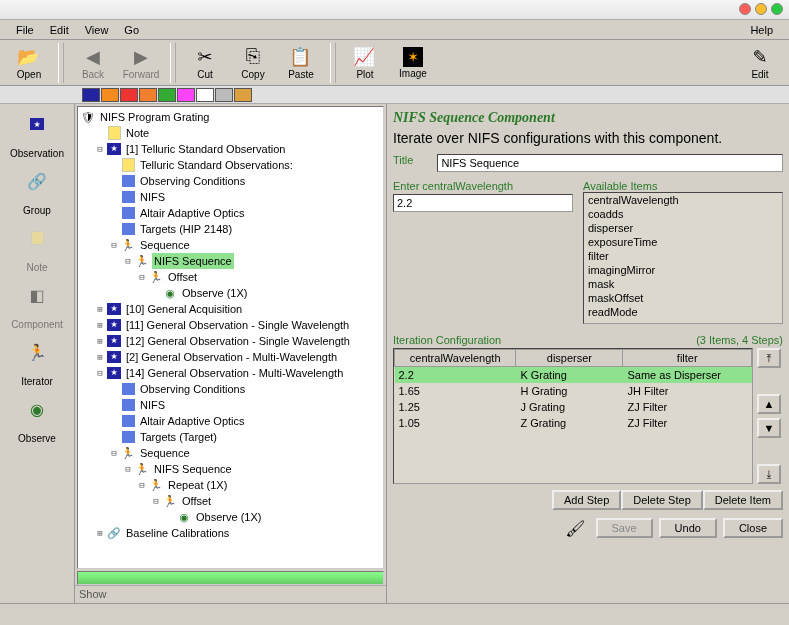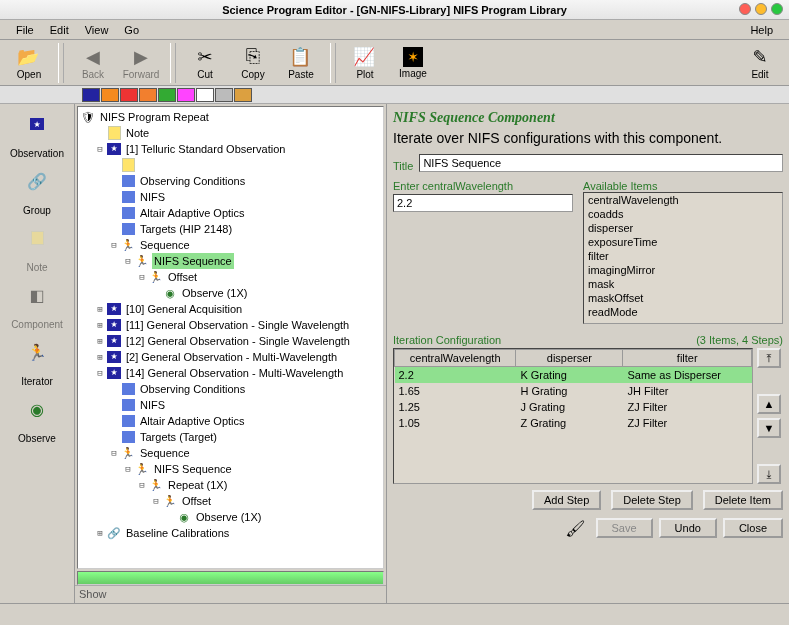--- a/index.html
+++ b/index.html
@@ -40,21 +40,21 @@
 .node .ic{width:16px;height:14px;display:inline-flex;align-items:center;justify-content:center;font-size:11px;margin-right:2px}
 .node .txt{padding:0 2px}
 .node.selected .txt{background:#8fe08f}
 .ind1{padding-left:14px}.ind2{padding-left:28px}.ind3{padding-left:42px}.ind4{padding-left:56px}.ind5{padding-left:70px}.ind6{padding-left:84px}
 .hscroll{height:14px;background:linear-gradient(#8f8,#6c6);margin:0 2px;border:1px inset #ccc}
 .show{height:18px;padding:2px 4px;color:#555;border-top:1px solid #aaa}
 
 .right { flex:1; background:#d4d0c8; display:flex; flex-direction:column; padding:4px 6px; }
 .panel-title{font-family:Georgia,serif;font-style:italic;font-weight:bold;font-size:14px;color:#2a7a2a;margin:2px 0 4px}
 .panel-sub{font-size:14px;margin-bottom:8px}
-.row{display:flex;align-items:flex-end;margin-bottom:4px;gap:6px}
+.row{display:flex;align-items:flex-start;margin-bottom:4px;gap:24px}
 .row label{color:#2a7a2a;font-size:11px}
 input.tf{border:1px inset #999;background:#fff;padding:1px 3px;height:18px;font-size:11px}
 .cols{display:flex;gap:10px;margin-top:4px}
 .left-col{width:180px}
 .right-col{flex:1}
 .list{background:#ddd8ce;border:1px inset #999;height:132px;overflow:hidden}
 .list .li{padding:1px 4px;font-size:11px}
 .iter-head{display:flex;justify-content:space-between;margin-top:10px}
 .iter-head .l{color:#2a7a2a}
 .iter-head .r{color:#2a7a2a}
@@ -62,40 +62,39 @@
 .table-wrap{display:flex;margin-top:2px}
 .tbl{flex:1;border:1px inset #999;background:#ddd8ce}
 .tbl table{width:100%;border-collapse:collapse;table-layout:fixed}
 .tbl th{background:#d4d0c8;border:1px solid #999;font-weight:normal;padding:2px;font-size:11px}
 .tbl td{border-right:1px solid transparent;padding:1px 4px;font-size:11px;height:16px}
 .tbl tr.sel td{background:#8fe08f}
 .tbl .filler td{height:52px;background:#ddd8ce}
 .reorder{width:26px;display:flex;flex-direction:column;gap:4px;margin-left:4px}
 .reorder button{width:24px;height:20px;background:#d4d0c8;border:2px outset #eee;font-size:10px}
 
-.step-btns{display:flex;justify-content:flex-end;gap:10px;margin-top:6px}
+.step-btns{display:flex;justify-content:flex-end;gap:0;margin-top:6px}
 .step-btns button{padding:2px 10px;background:#d4d0c8;border:2px outset #eee;font-size:11px;height:20px}
 .bot-btns{display:flex;justify-content:flex-end;gap:6px;margin-top:8px;align-items:center}
 .bot-btns button{padding:2px 14px;background:#d4d0c8;border:2px outset #eee;font-size:11px;height:20px}
 .bot-btns button.disabled{color:#888}
 .bot-btns .brush{font-size:16px;margin-right:4px}
 
 .statusbar{height:18px;border-top:1px solid #999;background:#d4d0c8}
 
 .ic-obs{background:#2323a0;color:#fff;width:14px;height:12px;display:inline-flex;align-items:center;justify-content:center;font-size:8px}
 .ic-note{background:#ffe46b;width:13px;height:14px;border:1px solid #cca}
 .ic-cond{background:#5a7adf;width:13px;height:12px}
 .ic-seq{color:#c00}
 .ic-eye{color:#2a7a2a}
 </style>
 </head>
 <body>
 
 <div class="titlebar">
-  <span>Science Program Editor - [GN-NIFS-Library] NIFS Program Library</span>
   <div class="traffic">
     <div class="dot red"></div>
     <div class="dot yellow"></div>
     <div class="dot green"></div>
   </div>
 </div>
 
 <div class="menubar">
   <div class="menu-item">File</div>
   <div class="menu-item">Edit</div>
@@ -191,41 +190,42 @@
         <span class="lic ic-eye">◉</span>
         <span class="llbl">Observe</span>
       </div>
   </div>
 
   <div class="mid">
     <div class="tree-wrap">
       <div class="tree">
         <div class="node">
             <span class="ic">🛡</span>
-            <span class="txt">NIFS Program Repeat</span>
+            <span class="txt">NIFS Program Grating</span>
           </div>
         <div class="node ind1">
             <span class="exp"></span>
             <span class="ic">
               <span class="ic-note"></span>
             </span>
             <span class="txt">Note</span>
           </div>
         <div class="node ind1">
             <span class="exp">⊟</span>
             <span class="ic">
               <span class="ic-obs">★</span>
             </span>
             <span class="txt">[1] Telluric Standard Observation</span>
           </div>
         <div class="node ind2">
             <span class="exp"></span>
             <span class="ic">
               <span class="ic-note"></span>
             </span>
+            <span class="txt">Telluric Standard Observations:</span>
           </div>
         <div class="node ind2">
             <span class="exp"></span>
             <span class="ic">
               <span class="ic-cond"></span>
             </span>
             <span class="txt">Observing Conditions</span>
           </div>
         <div class="node ind2">
             <span class="exp"></span>

